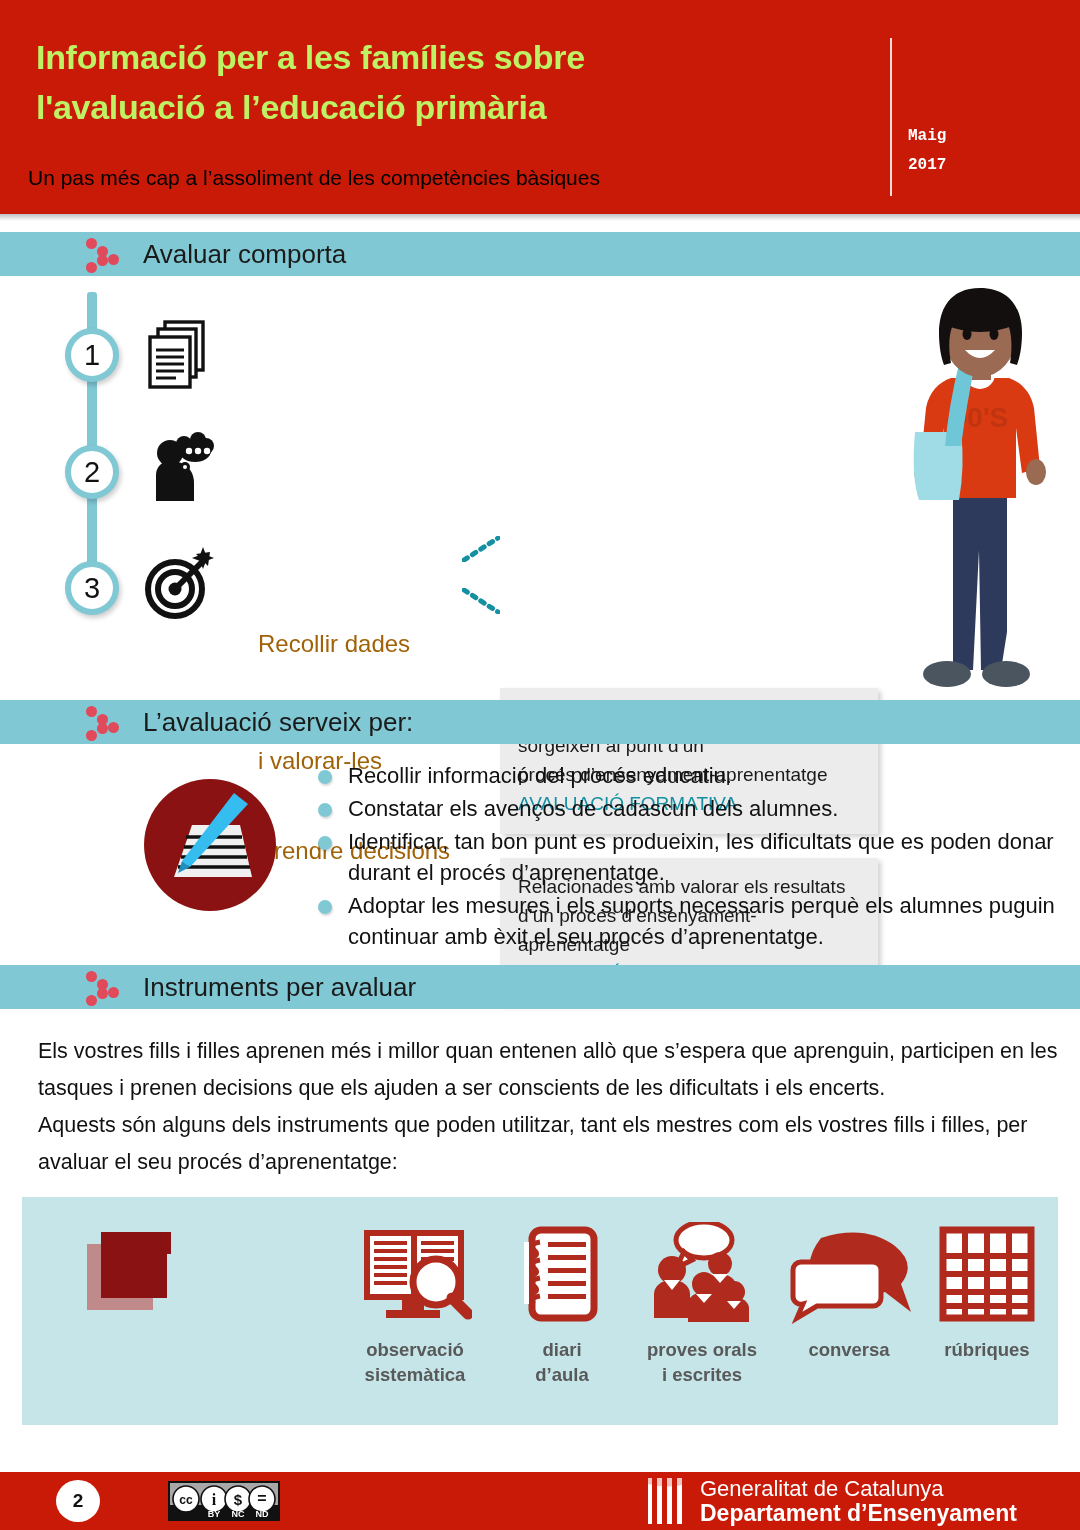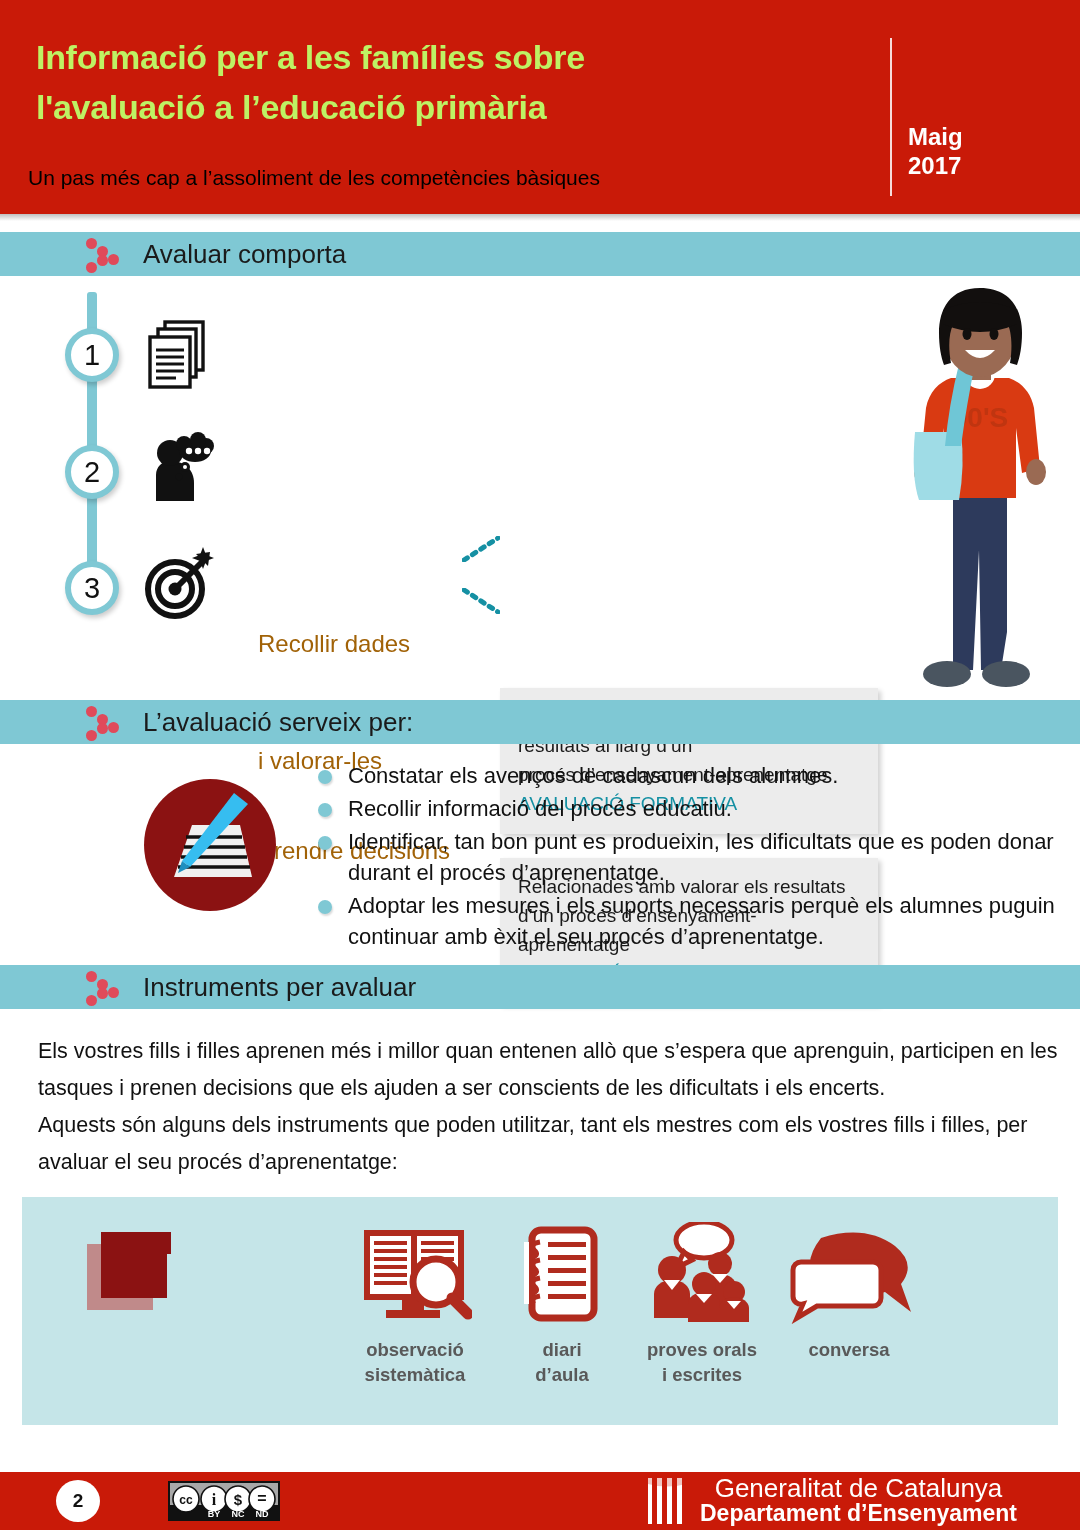--- a/index.html
+++ b/index.html
@@ -24,21 +24,21 @@
   .header-sub {
     position:absolute; left:28px; top:165px; width:820px;
     color:#000000; font-size:21px; font-weight:normal; line-height:26px;
   }
   .header-divider {
     position:absolute; left:890px; top:38px; width:2px; height:158px;
     background:rgba(255,255,255,0.85);
   }
   .header-date {
     position:absolute; left:908px; top:122px;
-    color:#ffffff; font-size:24px; font-weight:bold; line-height:29px;
+    color:#ffffff; font-size:16px; font-weight:bold; line-height:29px;font-family:Liberation Mono, monospace;
   }
   .header-shadow {
     position:absolute; left:0; top:214px; width:1080px; height:7px;
     background:linear-gradient(to bottom, rgba(0,0,0,0.25), rgba(0,0,0,0));
   }
 
   
   .bar {
     position:absolute; left:0; width:1080px; height:44px;
     background:#7FC8D4;
@@ -146,21 +146,21 @@
   }
   .pagebadge {
     position:absolute; left:56px; top:8px; width:44px; height:42px;
     background:#ffffff; border-radius:50%;
     display:flex; align-items:center; justify-content:center;
     color:#111; font-size:19px; font-weight:bold;
   }
   .cc { position:absolute; left:168px; top:9px; width:112px; height:48px; }
   .gencat { position:absolute; left:648px; top:6px; height:46px; display:flex; align-items:center; }
   .gencat .name { margin-left:14px; color:#fff; }
-  .gencat .name .l1 { font-size:26px; line-height:23px; font-weight:normal;text-align:center; }
+  .gencat .name .l1 { font-size:22px; line-height:23px; font-weight:normal; }
   .gencat .name .l2 { font-size:23px; line-height:26px; font-weight:bold; }
 </style>
 </head>
 <body>
 
 <div class="header">
   <div class="header-title">
     <div>Informació per a les famílies sobre</div>
     <div>l'avaluació a l’educació primària</div>
   </div>
@@ -255,21 +255,21 @@
     </svg>
   </div>
   <div class="connector" style="left:462px; top:312px;">
     <svg width="38" height="26" viewBox="0 0 38 26">
       <line x1="2" y1="2" x2="36" y2="24" stroke="#1590A3" stroke-width="5" stroke-dasharray="4 6" stroke-linecap="round"></line>
     </svg>
   </div>
 
   <div class="callout c1">
     <div>Orientades a regular les dificultats que</div>
-    <div>resultats al llarg d’un</div>
+    <div>sorgeixen al punt d’un</div>
     <div>procés d’ensenyament-aprenentatge</div>
     <div class="em">AVALUACIÓ FORMATIVA</div>
   </div>
 
   <div class="callout c2">
     <div>Relacionades amb valorar els resultats</div>
     <div>d’un procés d’ensenyament-aprenentatge</div>
     <div class="em">AVALUACIÓ QUALIFICADORA</div>
   </div>
 </div>
@@ -329,22 +329,22 @@
         <line x1="44" y1="60" x2="100" y2="60"></line>
         <line x1="42" y1="70" x2="103" y2="70"></line>
         <line x1="39" y1="80" x2="105" y2="80"></line>
         <line x1="36" y1="90" x2="108" y2="90"></line>
       </g>
       <path d="M92 16 l14 11 -58 63 -8 -6 z" fill="#36BDF0"></path>
       <path d="M40 84 l8 6 -12 6 z" fill="#1E8FBF"></path>
     </svg>
   </div>
   <ul class="bullets">
+    <li>Recollir informació del procés educatiu.</li>
     <li>Constatar els avenços de cadascun dels alumnes.</li>
-    <li>Recollir informació del procés educatiu.</li>
     <li>Identificar, tan bon punt es produeixin, les dificultats que es poden donar durant el procés d’aprenentatge.</li>
     <li>Adoptar les mesures i els suports necessaris perquè els alumnes puguin continuar amb èxit el seu procés d’aprenentatge.</li>
   </ul>
 </div>
 
 <div class="bar" style="top:965px;">
   <div class="dots">
     <i class="d1"></i>
       <i class="d2"></i>
       <i class="d3"></i>
@@ -463,20 +463,40 @@
         <path d="M34 14 q44 -14 74 8 q22 18 6 38 l10 28 -26 -20 q-40 12 -64 -8 q-22 -18 0 -46 z" fill="#B02B1E"></path>
         <path d="M14 38 h72 a8 8 0 0 1 8 8 v28 a8 8 0 0 1 -8 8 h-56 l-20 12 6 -14 a8 8 0 0 1 -10 -8 v-26 a8 8 0 0 1 8 -8 z" fill="#fff" stroke="#B02B1E" stroke-width="5"></path>
       </svg>
     </div>
     <div class="cap">
       <div>conversa</div>
       <div></div>
     </div>
   </div>
 
+  <div class="instr" style="left:890px;">
+    <div class="glyph">
+      <svg viewBox="0 0 104 104" width="104" height="104">
+        <rect x="8" y="8" width="88" height="88" fill="#fff" stroke="#B02B1E" stroke-width="7"></rect>
+        <g stroke="#B02B1E" stroke-width="6">
+          <line x1="8" y1="34" x2="96" y2="34"></line>
+          <line x1="8" y1="52" x2="96" y2="52"></line>
+          <line x1="8" y1="70" x2="96" y2="70"></line>
+          <line x1="8" y1="84" x2="96" y2="84"></line>
+          <line x1="30" y1="8" x2="30" y2="96"></line>
+          <line x1="52" y1="8" x2="52" y2="96"></line>
+          <line x1="74" y1="8" x2="74" y2="96"></line>
+        </g>
+      </svg>
+    </div>
+    <div class="cap">
+      <div>rúbriques</div>
+      <div></div>
+    </div>
+  </div>
 
 </div>
 
 <div class="footer">
   <div class="pagebadge">2</div>
 
   <div class="cc">
     <svg viewBox="0 0 112 40" width="112" height="40">
       <rect x="0" y="0" width="112" height="40" fill="#111"></rect>
       <rect x="2" y="2" width="108" height="22" fill="#A8A8A8"></rect>

